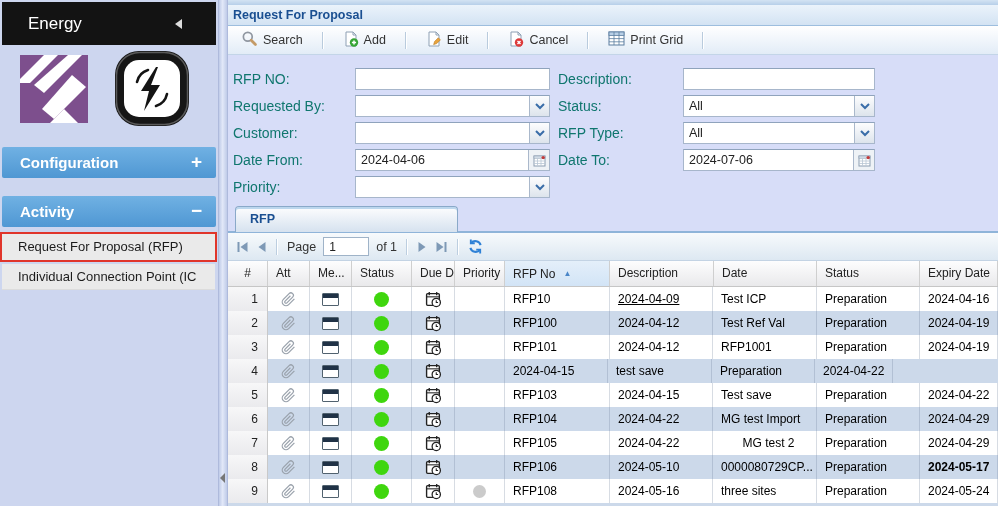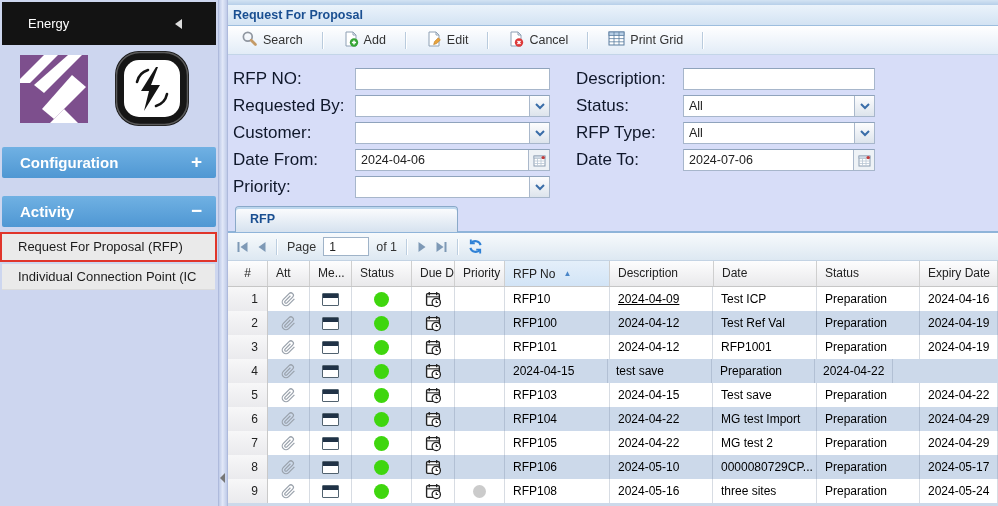--- a/index.html
+++ b/index.html
@@ -3,21 +3,21 @@
 <meta charset="utf-8">
 <style>
   html,body{margin:0;padding:0;}
   body{width:998px;height:506px;position:relative;overflow:hidden;
        font-family:"Liberation Sans",sans-serif;background:#cdd6ef;}
   .screen{position:absolute;inset:0;}
 
   
   .sidebar{position:absolute;left:0;top:0;width:218px;height:506px;background:#cdd6ef;}
   .sb-header{position:absolute;left:2px;top:2px;width:214px;height:43px;background:#131313;
-             color:#fff;font-size:13px;line-height:43px;padding-left:26px;box-sizing:border-box;}
+             color:#fff;font-size:17px;line-height:43px;padding-left:26px;box-sizing:border-box;}
   .sb-collapse{position:absolute;right:34px;top:17px;width:0;height:0;
                border-top:5px solid transparent;border-bottom:5px solid transparent;
                border-right:7px solid #dcdcdc;}
   .logo-purple{position:absolute;left:20px;top:55px;}
   .logo-bolt{position:absolute;left:114px;top:50px;}
   .acc{position:absolute;left:2px;width:214px;height:31px;box-sizing:border-box;
        background:linear-gradient(#70b1e3,#4f97d3);color:#fff;font-weight:bold;font-size:15px;
        line-height:31px;padding-left:18px;border-radius:2px;cursor:pointer;}
   .acc .toggle{position:absolute;right:14px;top:0;font-size:19px;font-weight:bold;line-height:29px;}
   .acc-cfg{top:147px;} .acc-act{top:196px;}
@@ -43,24 +43,24 @@
             color:#1a4f91;font-weight:bold;font-size:12.5px;line-height:20px;padding-left:5px;}
   .toolbar{position:absolute;top:26px;left:0;right:0;height:29px;box-sizing:border-box;
            background:linear-gradient(#ffffff,#e2ecf7);border-bottom:1px solid #c3d5e8;
            display:flex;align-items:center;padding-left:4px;gap:8px;}
   .tb-btn{display:flex;align-items:center;gap:5px;padding:0 9px;height:24px;
           font-size:12.5px;color:#333;border-radius:3px;cursor:pointer;}
   .tb-sep{width:1px;height:17px;background:#b9cbdd;border-right:1px solid #fff;margin:0 2px;}
 
   
   .filters{position:absolute;top:55px;left:0;right:0;height:150px;background:#d7ddf8;}
-  .f-label{position:absolute;font-size:17px;color:#0f172a;height:22px;line-height:22px;}
+  .f-label{position:absolute;font-size:14px;color:#0f766e;height:22px;line-height:22px;}
   .f-field{position:absolute;height:22px;box-sizing:border-box;}
   .col-l .f-label{left:5px;} .col-l .f-field{left:127px;width:195px;}
-  .col-r .f-label{left:348px;} .col-r .f-field{left:455px;width:192px;}
+  .col-r .f-label{left:330px;} .col-r .f-field{left:455px;width:192px;}
   .r1{top:13px;} .r2{top:40px;} .r3{top:67px;} .r4{top:94px;} .r5{top:121px;}
   .f-input{width:100%;height:22px;box-sizing:border-box;border:1px solid #a7b6cb;border-top-color:#8fa3bc;
            padding:0 5px;font:12.5px "Liberation Sans",sans-serif;color:#222;background:#fff;}
   .f-select,.f-date{display:flex;height:22px;border:1px solid #a7b6cb;border-top-color:#8fa3bc;
                     background:#fff;box-sizing:border-box;}
   .sel-text{flex:1;font-size:12.5px;line-height:20px;padding-left:5px;color:#222;
             white-space:nowrap;overflow:hidden;}
   .sel-btn{width:19px;background:linear-gradient(#fdfdfe,#dde4ec);border-left:1px solid #aab8cb;
            display:flex;align-items:center;justify-content:center;cursor:pointer;}
   .f-date input{flex:1;border:none;outline:none;padding:0 5px;font:12.5px "Liberation Sans",sans-serif;color:#222;min-width:0;}
@@ -577,21 +577,21 @@
                 <line x1="4" y1="1" x2="4" y2="4" stroke="#222" stroke-width="1.3"></line>
                 <line x1="11" y1="1" x2="11" y2="4" stroke="#222" stroke-width="1.3"></line>
                 <line x1="1.5" y1="5.5" x2="13.5" y2="5.5" stroke="#222"></line>
                 <circle cx="10.6" cy="10.8" r="3.9" fill="#fff" stroke="#222" stroke-width="1.2"></circle>
                 <path d="M10.6 8.8v2h1.7" stroke="#222" fill="none"></path>
               </svg>
             </div>
             <div class="g-cell icon" style="width: 50px;"></div>
             <div class="g-cell txt" style="width: 105px;">RFP105</div>
             <div class="g-cell txt" style="width: 103px;">2024-04-22</div>
-            <div class="g-cell txt" style="width: 104px;">MG test 2</div>
+            <div class="g-cell txt" style="width: 104px; text-align: center;">MG test 2</div>
             <div class="g-cell txt" style="width: 103px;">Preparation</div>
             <div class="g-cell txt" style="width: 78px;">2024-04-29</div>
           </div>
           <div class="g-row alt">
             <div class="g-cell num" style="width: 40px;">8</div>
             <div class="g-cell icon" style="width: 42px;">
               <svg width="15" height="15" viewBox="0 0 24 24" fill="none" stroke="#9aa2ac" stroke-width="2">
                 <path d="M21.44 11.05l-9.19 9.19a6 6 0 0 1-8.49-8.49l9.19-9.19a4 4 0 0 1 5.66 5.66l-9.2 9.19a2 2 0 0 1-2.83-2.83l8.49-8.48"></path>
               </svg>
             </div>
@@ -611,21 +611,21 @@
                 <line x1="1.5" y1="5.5" x2="13.5" y2="5.5" stroke="#222"></line>
                 <circle cx="10.6" cy="10.8" r="3.9" fill="#fff" stroke="#222" stroke-width="1.2"></circle>
                 <path d="M10.6 8.8v2h1.7" stroke="#222" fill="none"></path>
               </svg>
             </div>
             <div class="g-cell icon" style="width: 50px;"></div>
             <div class="g-cell txt" style="width: 105px;">RFP106</div>
             <div class="g-cell txt" style="width: 103px;">2024-05-10</div>
             <div class="g-cell txt" style="width: 104px;">0000080729CP...</div>
             <div class="g-cell txt" style="width: 103px;">Preparation</div>
-            <div class="g-cell txt" style="width: 78px;">2024-05-17</div>
+            <div class="g-cell txt" style="width: 78px; font-weight: bold;">2024-05-17</div>
           </div>
           <div class="g-row">
             <div class="g-cell num" style="width: 40px;">9</div>
             <div class="g-cell icon" style="width: 42px;">
               <svg width="15" height="15" viewBox="0 0 24 24" fill="none" stroke="#9aa2ac" stroke-width="2">
                 <path d="M21.44 11.05l-9.19 9.19a6 6 0 0 1-8.49-8.49l9.19-9.19a4 4 0 0 1 5.66 5.66l-9.2 9.19a2 2 0 0 1-2.83-2.83l8.49-8.48"></path>
               </svg>
             </div>
             <div class="g-cell icon" style="width: 42px;">
               <span class="memo">

